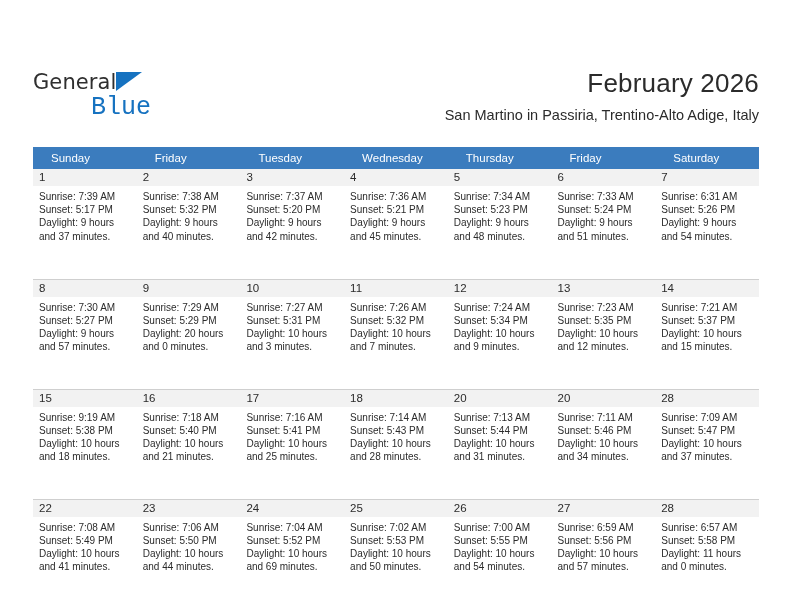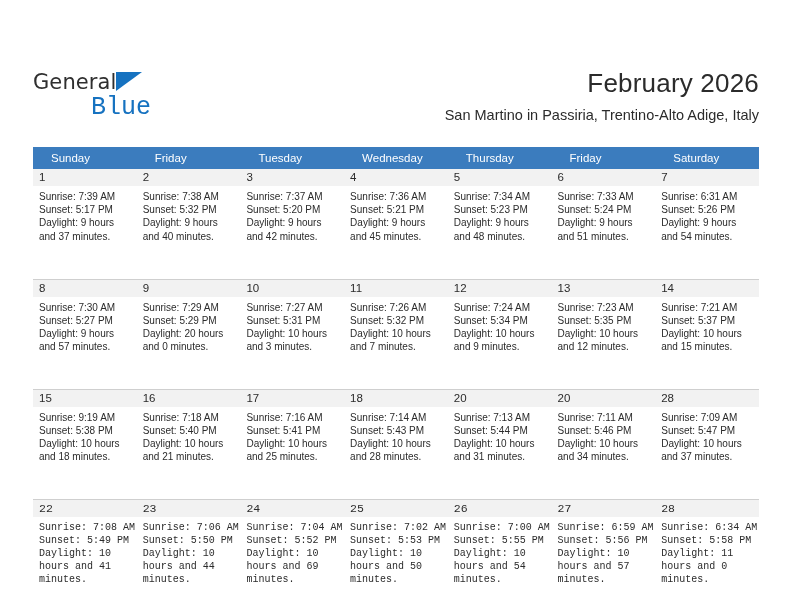--- a/index.html
+++ b/index.html
@@ -112,21 +112,20 @@
     vertical-align: top;
     padding: 0;
     border: none;
     border-bottom: 1px solid #cfcfcf;
     height: 110px;
     box-sizing: border-box;
     background: #ffffff;
   }
   .calendar tr.week:last-child td {
     border-bottom: none;
-    font-family: Liberation Mono, monospace;
   }
 
   .daynum {
     background: #f2f2f2;
     font-size: 11.5px;
     color: #2b2b2b;
     padding: 3px 0 3px 6px;
     height: 17px;
     box-sizing: border-box;
     line-height: 11px;
@@ -399,21 +398,21 @@
             <div class="daynum">27</div>
             <div class="info">
               <div>Sunrise: 6:59 AM</div>
               <div>Sunset: 5:56 PM</div>
               <div class="daylight">Daylight: 10 hours and 57 minutes.</div>
             </div>
           </td>
           <td>
             <div class="daynum">28</div>
             <div class="info">
-              <div>Sunrise: 6:34 AM</div>
+              <div>Sunrise: 6:57 AM</div>
               <div>Sunset: 5:58 PM</div>
               <div class="daylight">Daylight: 11 hours and 0 minutes.</div>
             </div>
           </td>
         </tr>
       </tbody>
   </table>
 
 </div>
 

